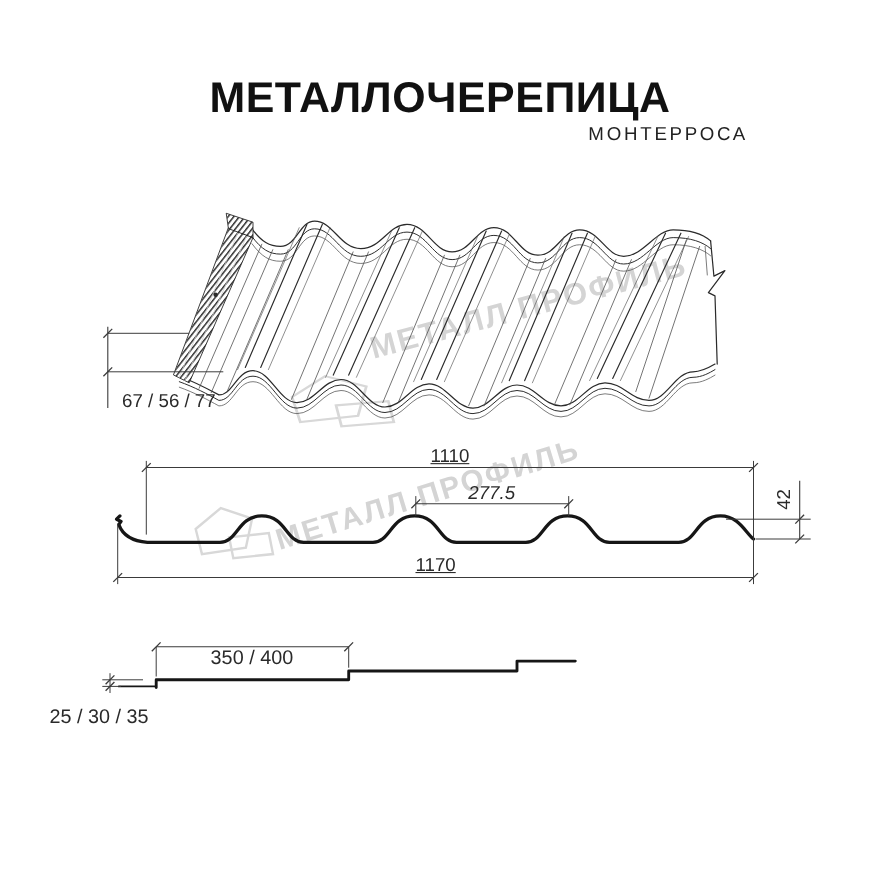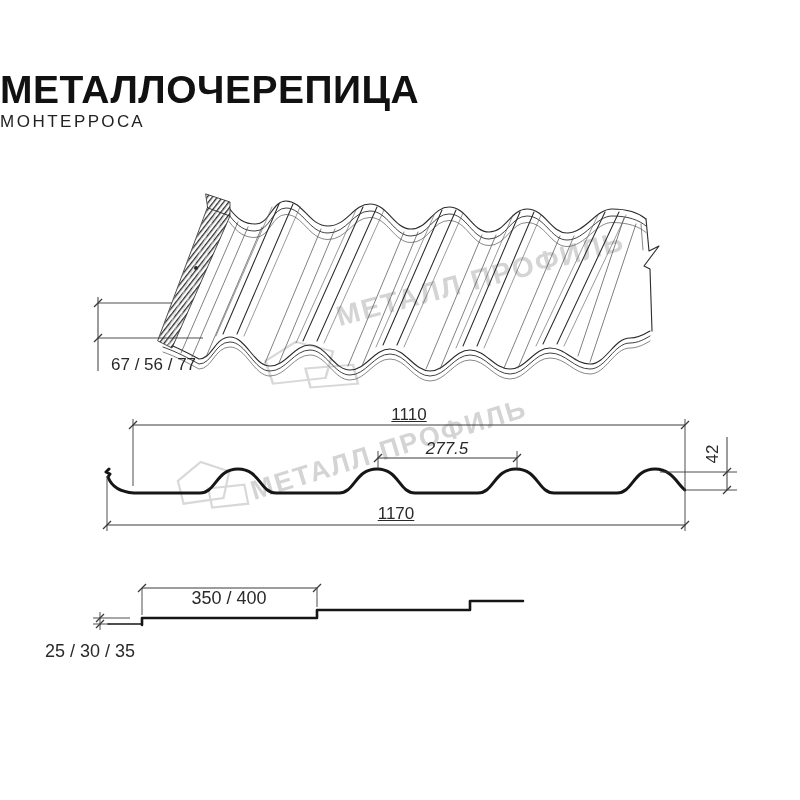--- a/index.html
+++ b/index.html
@@ -1,20 +1,20 @@
 <!DOCTYPE html>
 <html><head>
 <meta charset="utf-8">
 <style>
   html,body{margin:0;padding:0;background:#fff;}
   .page{position:relative;width:800px;height:800px;background:#fff;overflow:hidden;
         font-family:"Liberation Sans", sans-serif;color:#1c1c1c;}
-  .title{position:absolute;left:0;top:68px;width:800px;text-align:left;
+  .title{position:absolute;left:0;top:68px;width:800px;text-align:center;
          font-size:39px;font-weight:bold;letter-spacing:.5px;color:#111;}
-  .subtitle{position:absolute;left:0;top:112px;width:680px;text-align:left;
+  .subtitle{position:absolute;left:0;top:112px;width:680px;text-align:right;
             font-size:17px;font-weight:normal;letter-spacing:2.5px;color:#222;}
   .dim{position:absolute;font-size:17px;color:#2a2a2a;white-space:nowrap;}
   .dim.center{transform:translateX(-50%);}
   .dim.rot{transform:rotate(-90deg);transform-origin:center center;}
   .wm{position:absolute;font-weight:bold;color:#d4d4d4;letter-spacing:2px;
       white-space:nowrap;transform-origin:left top;}
   .wm1{left:333px;top:302px;font-size:28px;transform:rotate(-15deg);}
   .wm2{left:247px;top:477px;font-size:27px;transform:rotate(-17deg);}
   svg{position:absolute;left:0;top:0;}
 </style>

